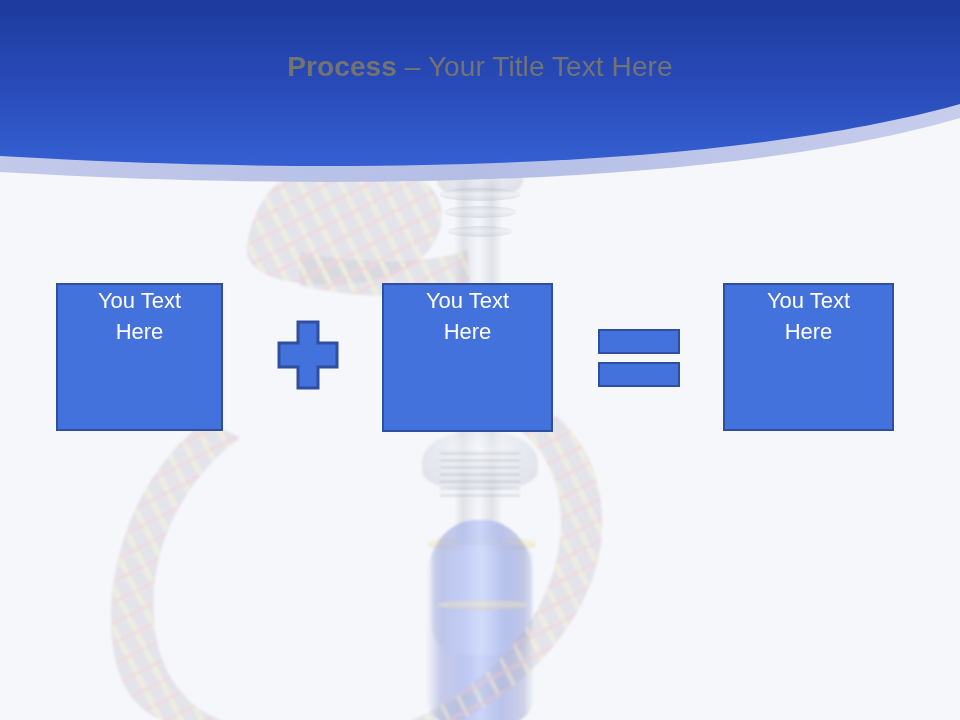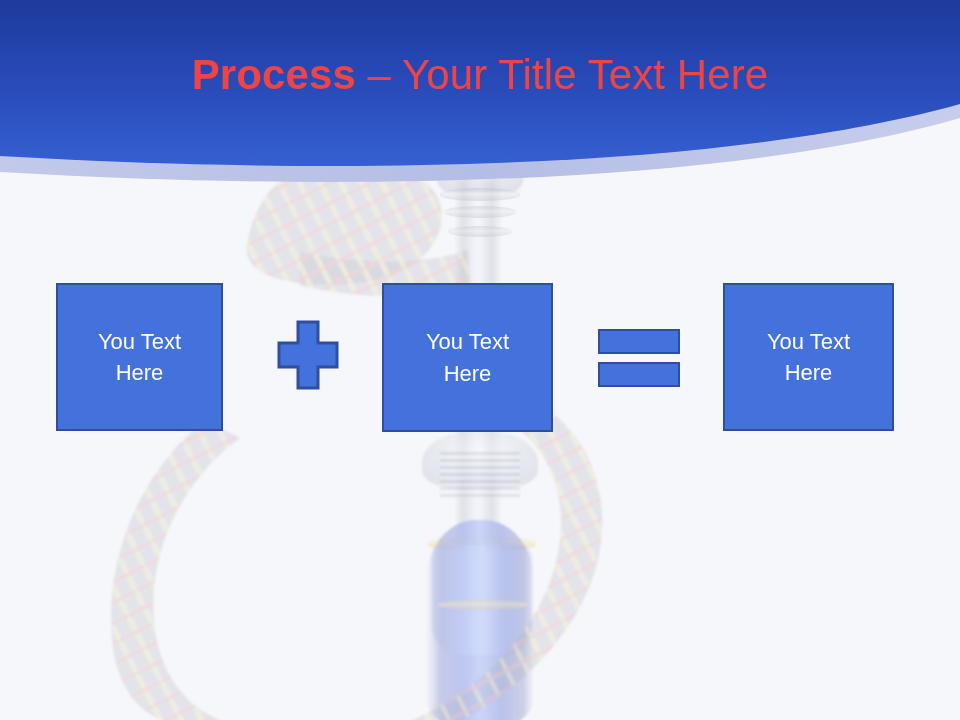--- a/index.html
+++ b/index.html
@@ -155,38 +155,37 @@
     pointer-events: none;
   }
   .header svg { display: block; }
 
   .title {
     position: absolute;
     left: 0; top: 51px;
     width: 960px;
     text-align: center;
     z-index: 12;
-    color: #ef4444;
-    font-size: 42px;
+    color: #737373;
+    font-size: 28px;
     letter-spacing: 0.1px;
     white-space: nowrap;
   }
   .title .bold { font-weight: bold; }
   .title .light { font-weight: normal; }
 
   
   .pbox {
     position: absolute;
     z-index: 20;
     background: #4472dc;
     border: 2px solid #2f4f9e;
     box-sizing: border-box;
     color: #ffffff;
     display: flex;
-    align-items: center;
     justify-content: center;
     text-align: center;
     font-size: 22px;
     line-height: 1.42;
   }
   #box1 { left: 56px;  top: 283px; width: 167px; height: 148px; }
   #box2 { left: 382px; top: 283px; width: 171px; height: 149px; }
   #box3 { left: 723px; top: 283px; width: 171px; height: 148px; }
 
   

